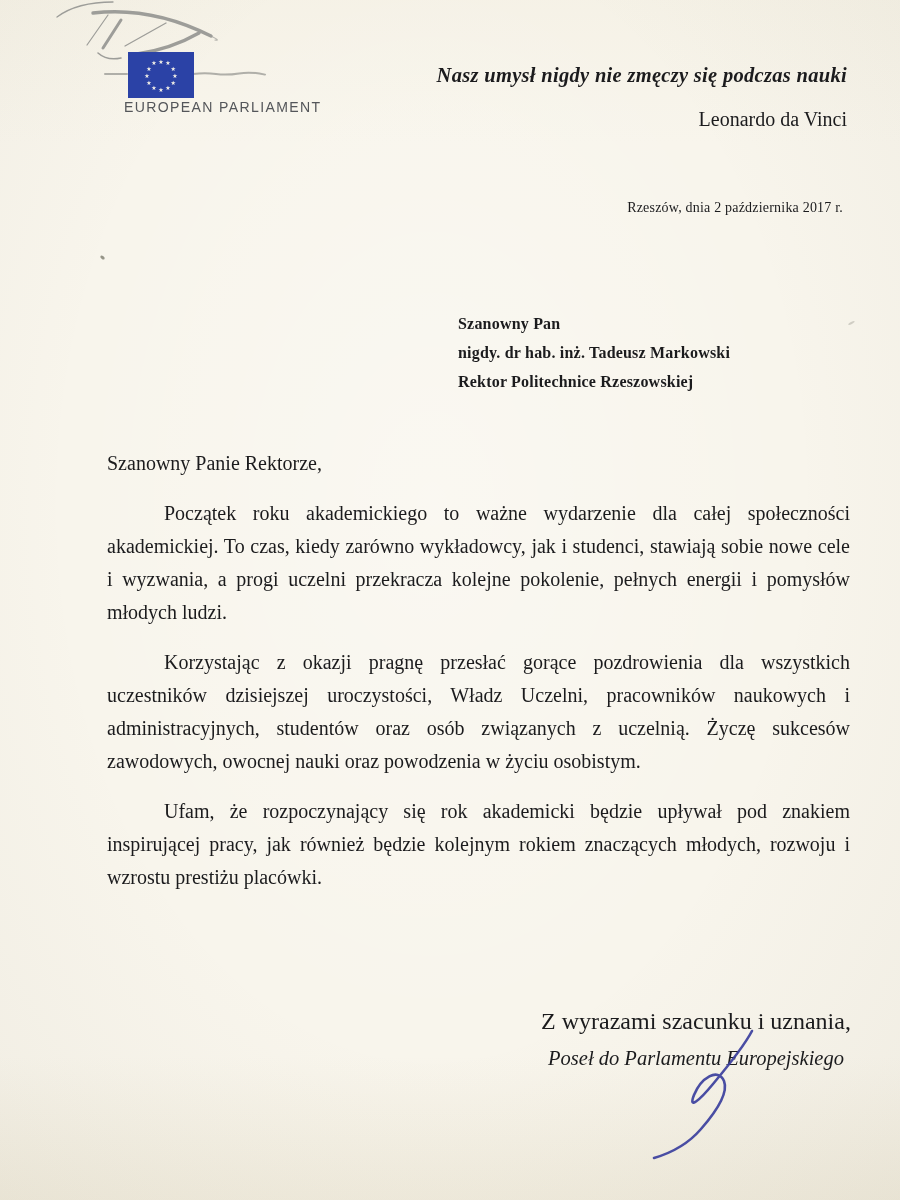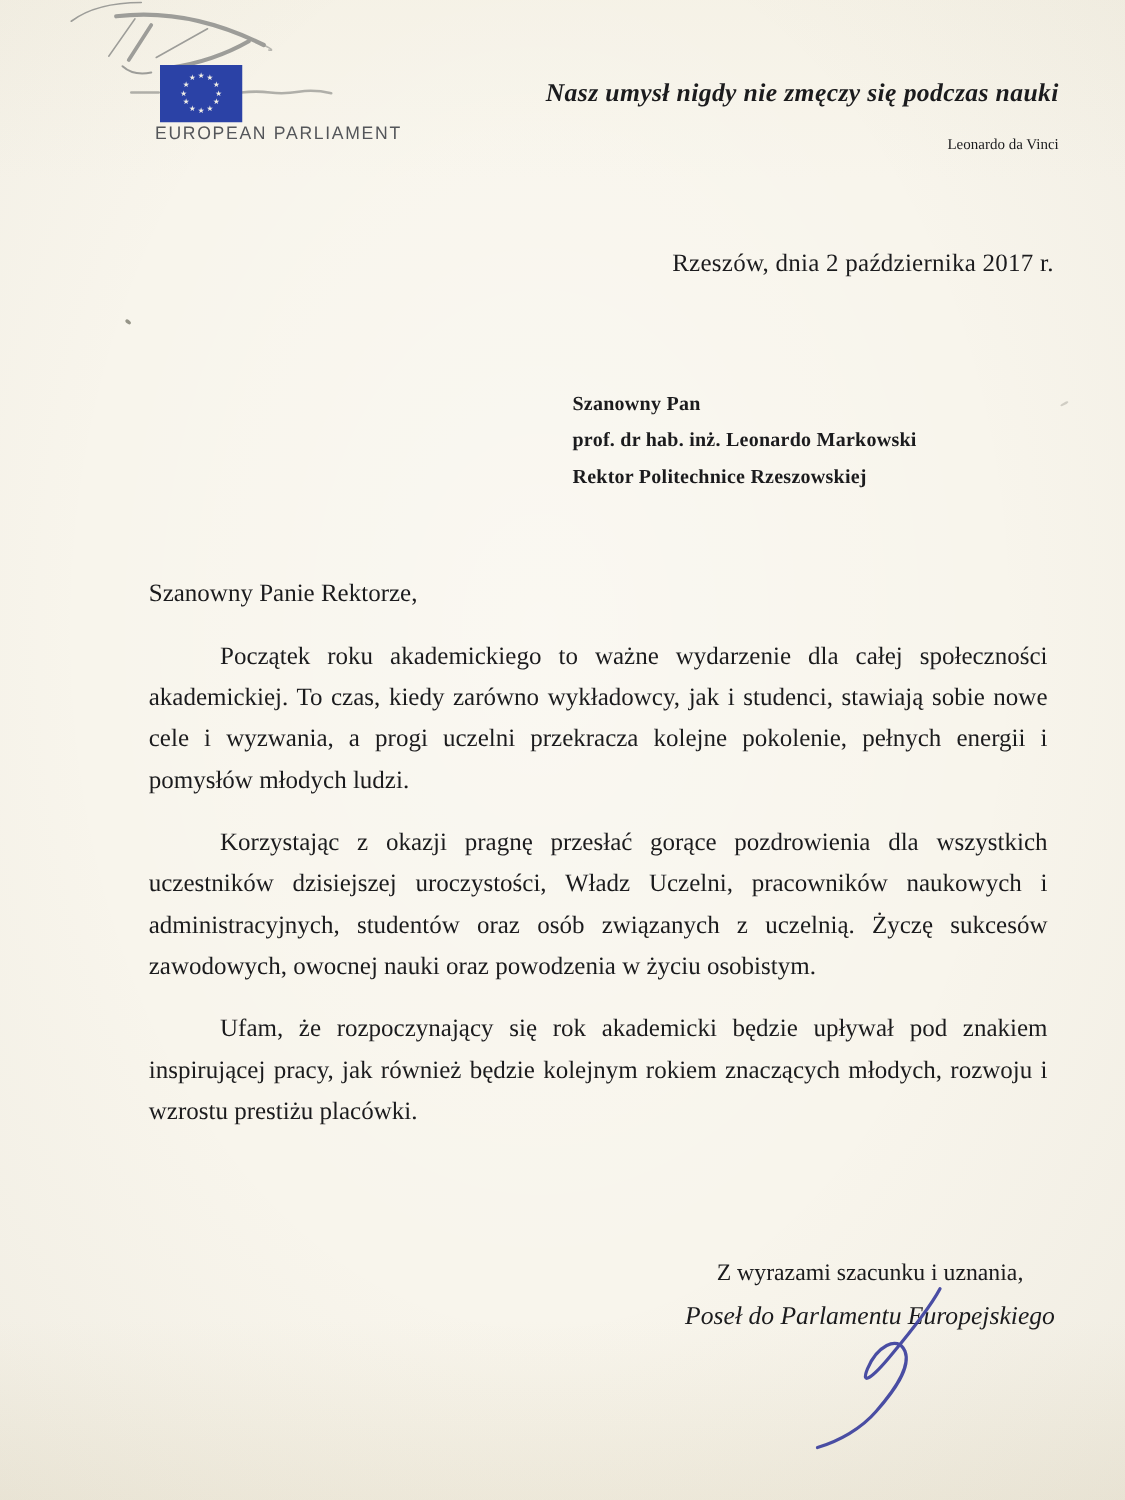--- a/index.html
+++ b/index.html
@@ -23,48 +23,48 @@
     position:absolute;left:124px;top:99px;width:200px;
     font-family:"Liberation Sans","DejaVu Sans",sans-serif;
     font-size:14.5px;letter-spacing:1.4px;color:#54565a;
     transform:scaleX(0.97);transform-origin:left center;
     white-space:nowrap;
   }
 
   
   .quote-block{position:absolute;right:53px;top:64px;text-align:right;}
   .quote-text{font-size:20.5px;font-weight:bold;font-style:italic;letter-spacing:0.3px;}
-  .quote-author{font-size:12px;margin-top:21px;}
+  .quote-author{font-size:20px;margin-top:21px;}
 
   .dateline{
     position:absolute;right:57px;top:200px;
-    font-size:20px;letter-spacing:0.2px;
+    font-size:14px;letter-spacing:0.2px;
   }
 
   
   .recipient{
     position:absolute;left:458px;top:309px;
     font-size:16px;font-weight:bold;line-height:29px;letter-spacing:0.2px;
   }
 
   
   .letter-body{
     position:absolute;left:107px;top:447px;width:743px;
     font-size:20px;line-height:33px;
   }
-  .letter-body p{margin:12px;text-align:justify;}
+  .letter-body p{margin:0;text-align:justify;}
   .letter-body p.salutation{text-align:left;}
   .letter-body p.indent{text-indent:57px;}
   .letter-body p + p.spaced{margin-top:17px;}
 
   
   .closing{
     position:absolute;left:520px;top:1008px;width:352px;text-align:center;
   }
-  .valediction{font-size:19px;}
+  .valediction{font-size:24px;}
   .signer-name{font-size:20.5px;font-weight:bold;font-style:italic;margin-top:17px;}
   .signer-title{font-size:20.5px;font-weight:normal;font-style:italic;margin-top:12px;}
 
   .signature-svg{position:absolute;left:0;top:0;pointer-events:none;}
 
   
   .speck-a{position:absolute;left:100px;top:256px;width:5px;height:3px;border-radius:50%;
     background:rgba(70,70,55,0.55);transform:rotate(38deg);}
   .speck-b{position:absolute;left:848px;top:322px;width:7px;height:2px;border-radius:50%;
     background:rgba(120,120,110,0.30);transform:rotate(-28deg);}
@@ -111,21 +111,21 @@
 
 <div class="quote-block">
   <div class="quote-text">Nasz umysł nigdy nie zmęczy się podczas nauki</div>
   <div class="quote-author">Leonardo da Vinci</div>
 </div>
 
 <div class="dateline">Rzeszów, dnia 2 października 2017 r.</div>
 
 <div class="recipient">
   <div>Szanowny Pan</div>
-  <div>prof. dr hab. inż. Leonardo Markowski</div>
+  <div>nigdy. dr hab. inż. Tadeusz Markowski</div>
   <div>Rektor Politechnice Rzeszowskiej</div>
 </div>
 
 <div class="letter-body">
   <p class="salutation">Szanowny Panie Rektorze,</p>
   <p class="indent spaced">Początek roku akademickiego to ważne wydarzenie dla całej społeczności akademickiej. To czas, kiedy zarówno wykładowcy, jak i studenci, stawiają sobie nowe cele i wyzwania, a progi uczelni przekracza kolejne pokolenie, pełnych energii i pomysłów młodych ludzi.</p>
   <p class="indent spaced">Korzystając z okazji pragnę przesłać gorące pozdrowienia dla wszystkich uczestników dzisiejszej uroczystości, Władz Uczelni, pracowników naukowych i administracyjnych, studentów oraz osób związanych z uczelnią. Życzę sukcesów zawodowych, owocnej nauki oraz powodzenia w życiu osobistym.</p>
   <p class="indent spaced">Ufam, że rozpoczynający się rok akademicki będzie upływał pod znakiem inspirującej pracy, jak również będzie kolejnym rokiem znaczących młodych, rozwoju i wzrostu prestiżu placówki.</p>
 </div>
 

